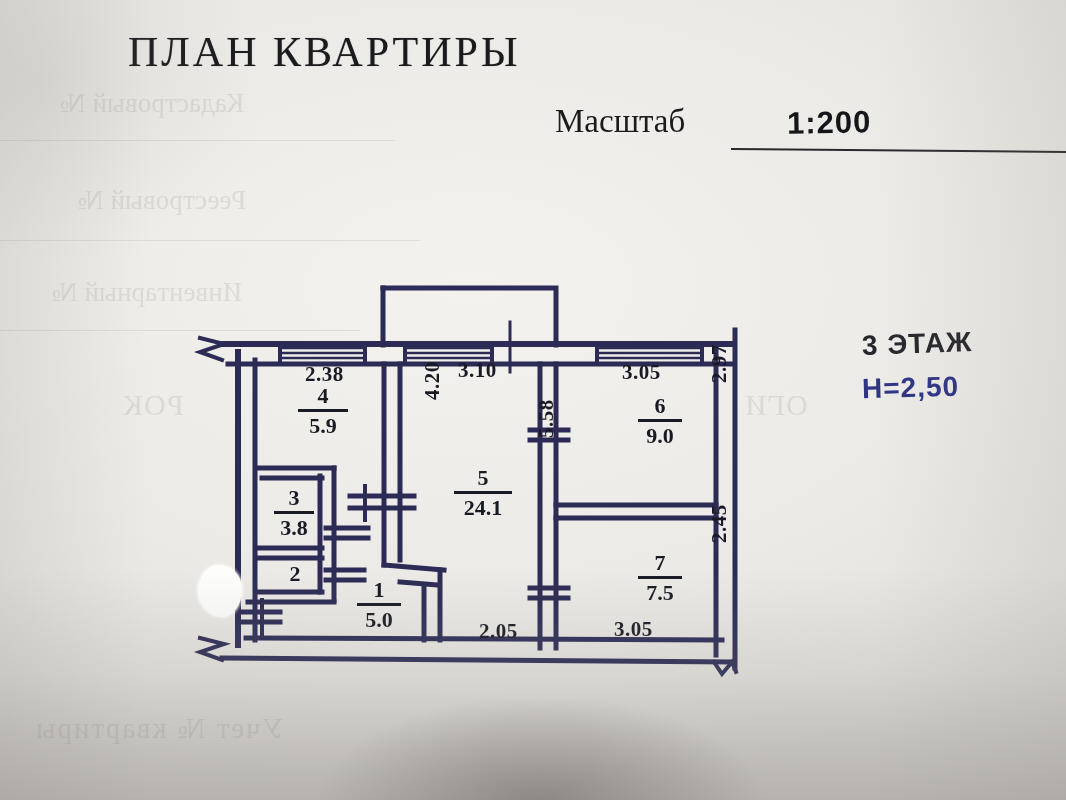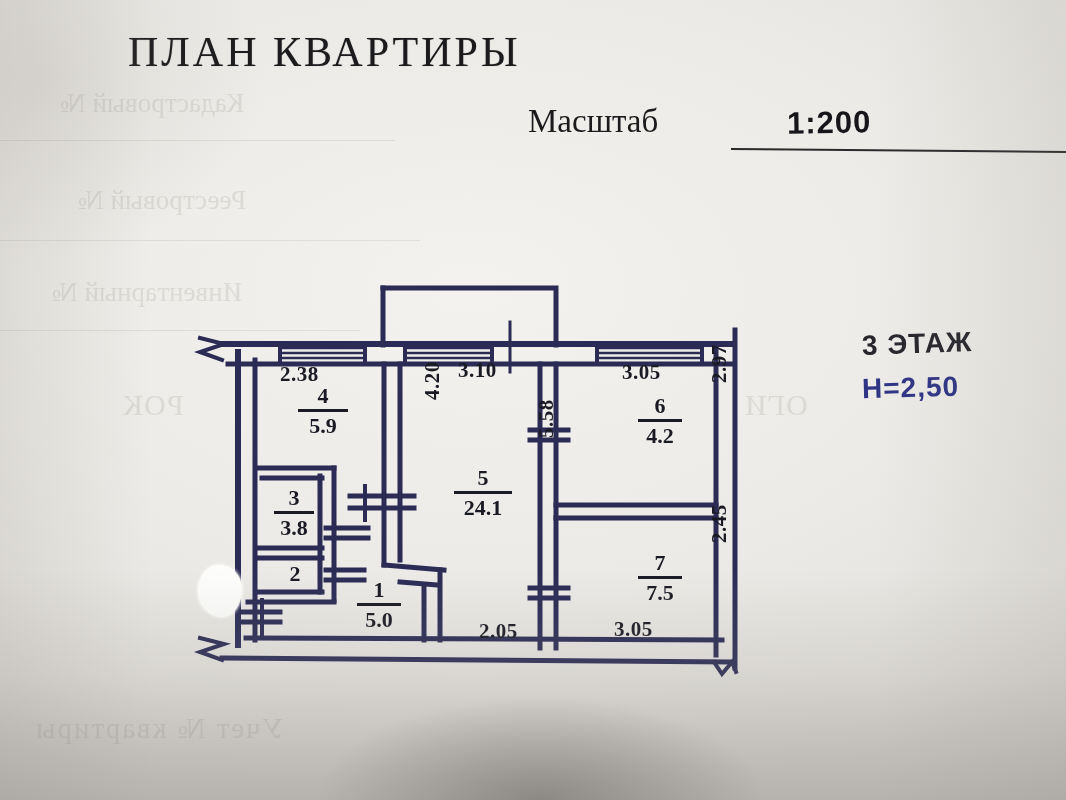--- a/index.html
+++ b/index.html
@@ -56,21 +56,21 @@
   }
 
   
   .title{
     position:absolute;left:128px;top:28px;
     font-size:42px;letter-spacing:3px;color:#1b1b1d;
     font-family:"Liberation Serif", serif;
     text-shadow:0 0 1px rgba(30,30,32,.35);
   }
   .scale-label{
-    position:absolute;left:528px;top:103px;
+    position:absolute;left:555px;top:103px;
     font-size:33px;color:#1b1b1d;
     font-family:"Liberation Serif", serif;
   }
   .scale-rule{
     position:absolute;left:731px;top:148px;width:335px;height:2px;
     background:#2a2a2c;
     transform:rotate(.5deg);transform-origin:left center;
   }
   .scale-value{
     position:absolute;left:787px;top:105px;
@@ -251,21 +251,21 @@
       <g stroke-width="4">
         <path d="M714,662 L722,674 L732,662 L736,672"></path>
       </g>
 
     </g>
   </svg>
   </div>
 
   <div class="whiteout"></div>
 
-  <div class="ink dim" style="left:280px;top:362px;">2.38</div>
+  <div class="ink dim" style="left:305px;top:362px;">2.38</div>
   <div class="ink dim" style="left:458px;top:358px;text-align:center;">3.10</div>
   <div class="ink dim" style="left:622px;top:360px;">3.05</div>
 
   <div class="ink dim dim-v" style="left:420px;top:400px;transform:rotate(-90deg);transform-origin:left top;">4.20</div>
   <div class="ink dim dim-v" style="left:534px;top:438px;transform:rotate(-90deg);transform-origin:left top;">5.58</div>
   <div class="ink dim dim-v" style="left:707px;top:383px;transform:rotate(-90deg);transform-origin:left top;">2.97</div>
   <div class="ink dim dim-v" style="left:707px;top:543px;transform:rotate(-90deg);transform-origin:left top;">2.45</div>
 
   <div class="ink dim" style="left:479px;top:619px;">2.05</div>
   <div class="ink dim" style="left:614px;top:617px;">3.05</div>
@@ -278,21 +278,21 @@
 
   <div class="ink room" style="left:452px;top:466px;width:62px;">
     <span class="num">5</span>
     <span class="bar" style="width:58px;"></span>
     <span class="area">24.1</span>
   </div>
 
   <div class="ink room" style="left:636px;top:394px;width:48px;">
     <span class="num">6</span>
     <span class="bar" style="width:44px;"></span>
-    <span class="area">4.2</span>
+    <span class="area">9.0</span>
   </div>
 
   <div class="ink room" style="left:636px;top:551px;width:48px;">
     <span class="num">7</span>
     <span class="bar" style="width:44px;"></span>
     <span class="area">7.5</span>
   </div>
 
   <div class="ink room" style="left:355px;top:578px;width:48px;">
     <span class="num">1</span>

